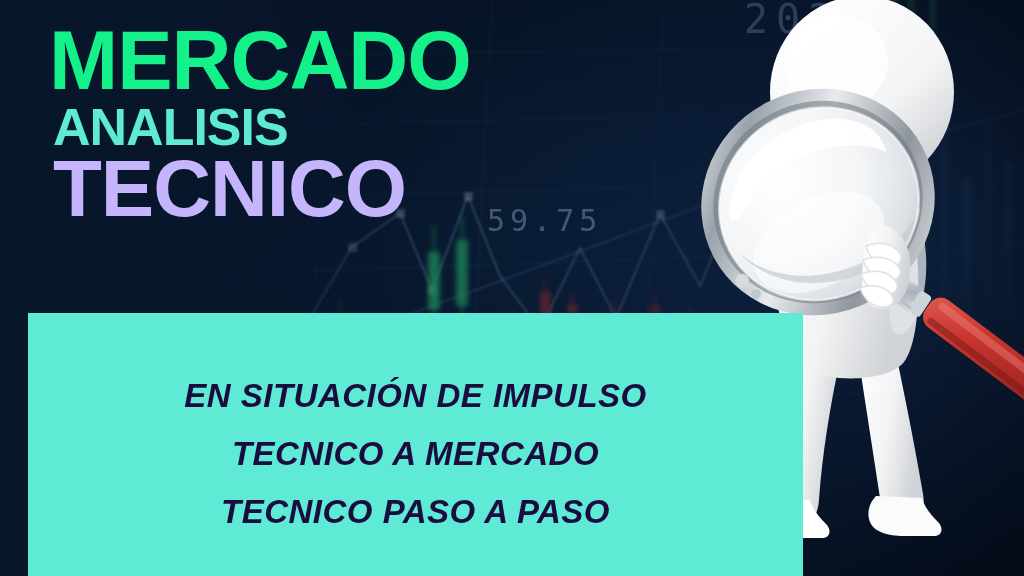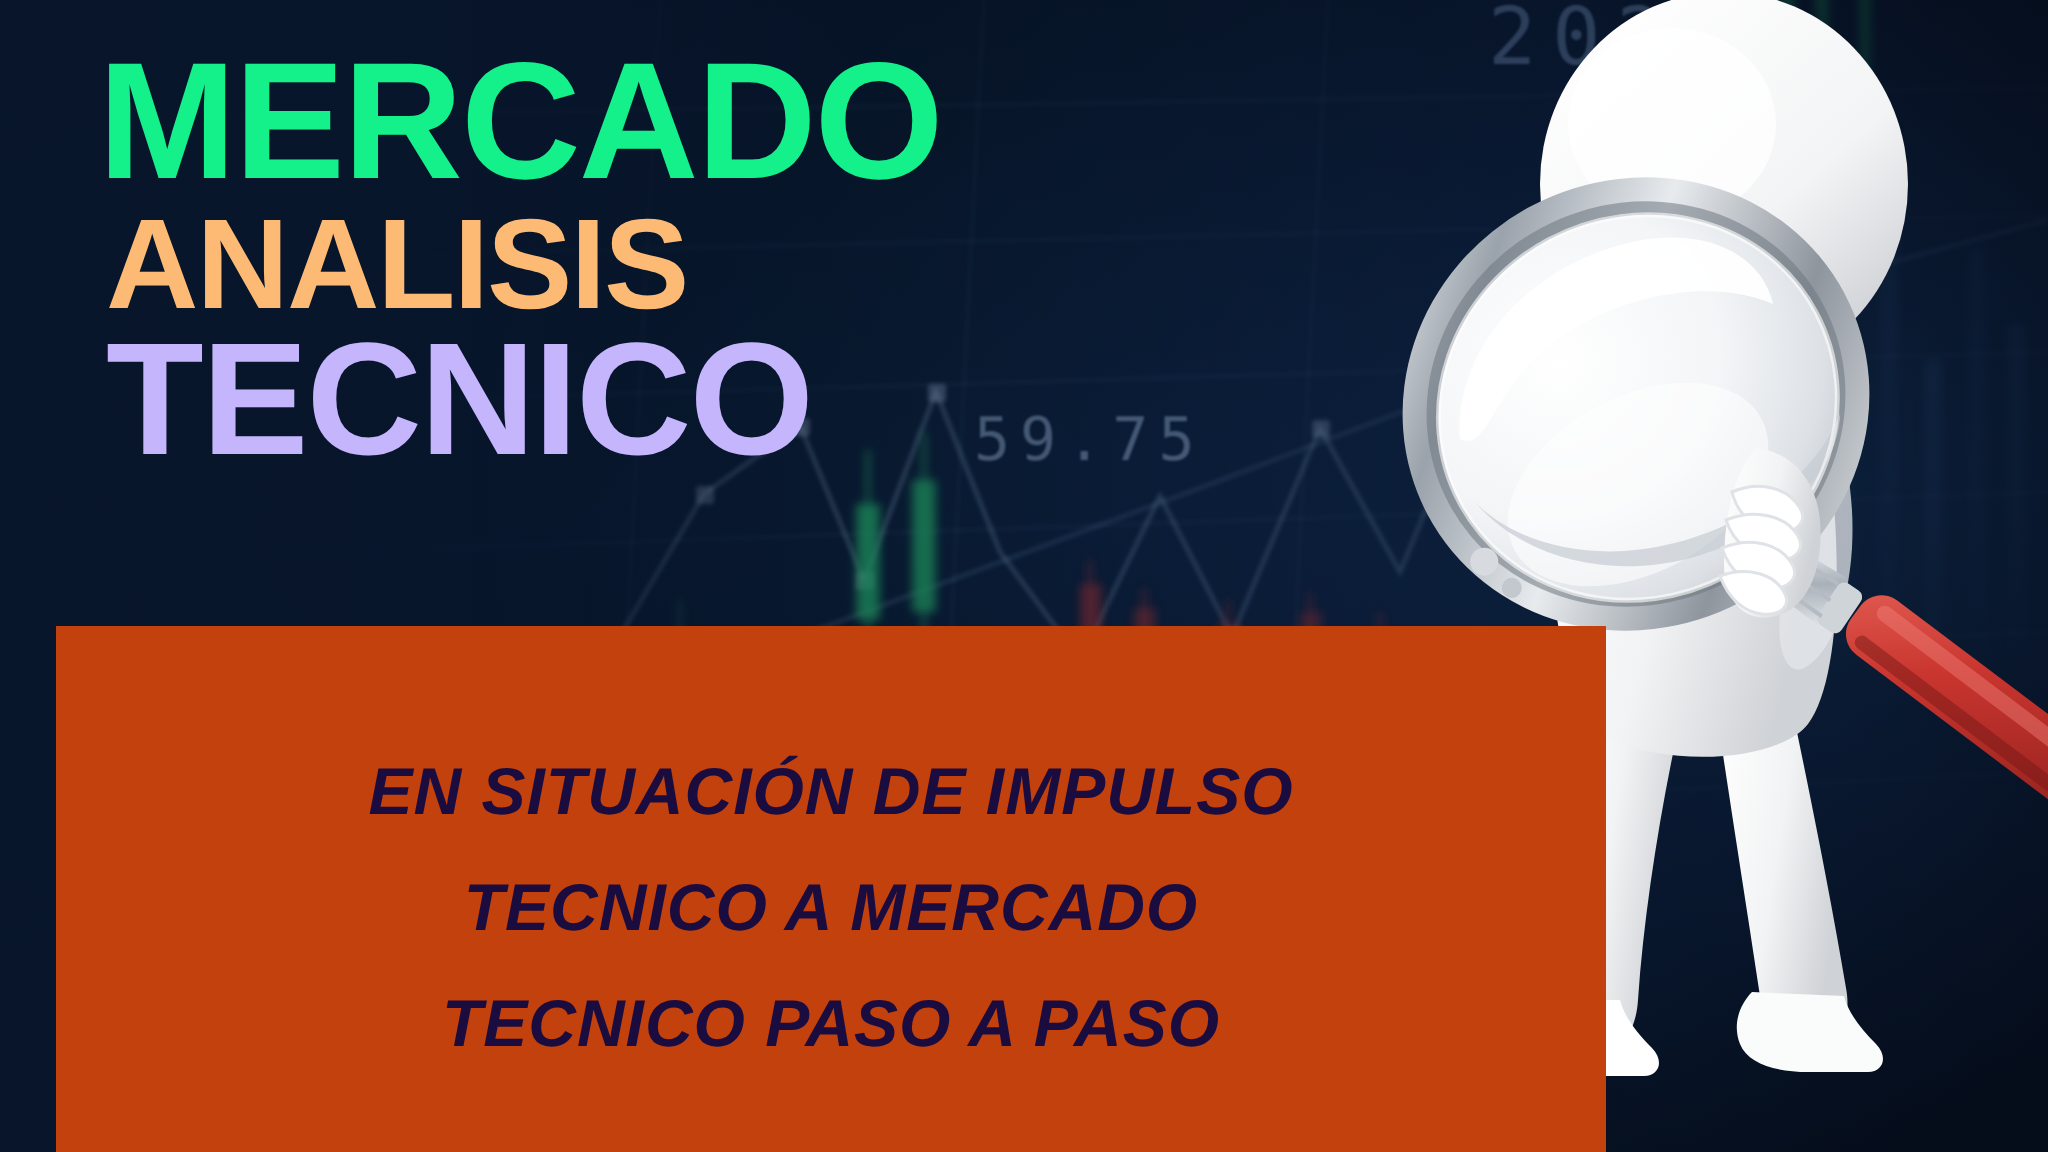--- a/index.html
+++ b/index.html
@@ -89,38 +89,38 @@
     line-height: 0.93;
     letter-spacing: -1px;
     white-space: nowrap;
   }
   #title-perlas {
     font-size: 83px;
     color: #14f08a;
     margin-bottom: 4px;
   }
   #title-analisis {
-    font-size: 64px;
-    color: #fdba74;
+    font-size: 52px;
+    color: #5eead4;
     margin-left: 4px;
   }
   #title-tecnico {
     font-size: 80px;
     color: #c4b5fd;
     margin-left: 4px;
   }
 
   
   .green-panel {
     position: absolute;
     left: 28px;
     top: 313px;
     width: 775px;
     height: 263px;
-    background: #c2410c;
+    background: #5eead4;
     z-index: 16;
     display: flex;
     flex-direction: column;
     align-items: center;
     justify-content: center;
     gap: 20px;
     padding-top: 18px;
     box-sizing: border-box;
   }
   .green-panel .sub-line {

